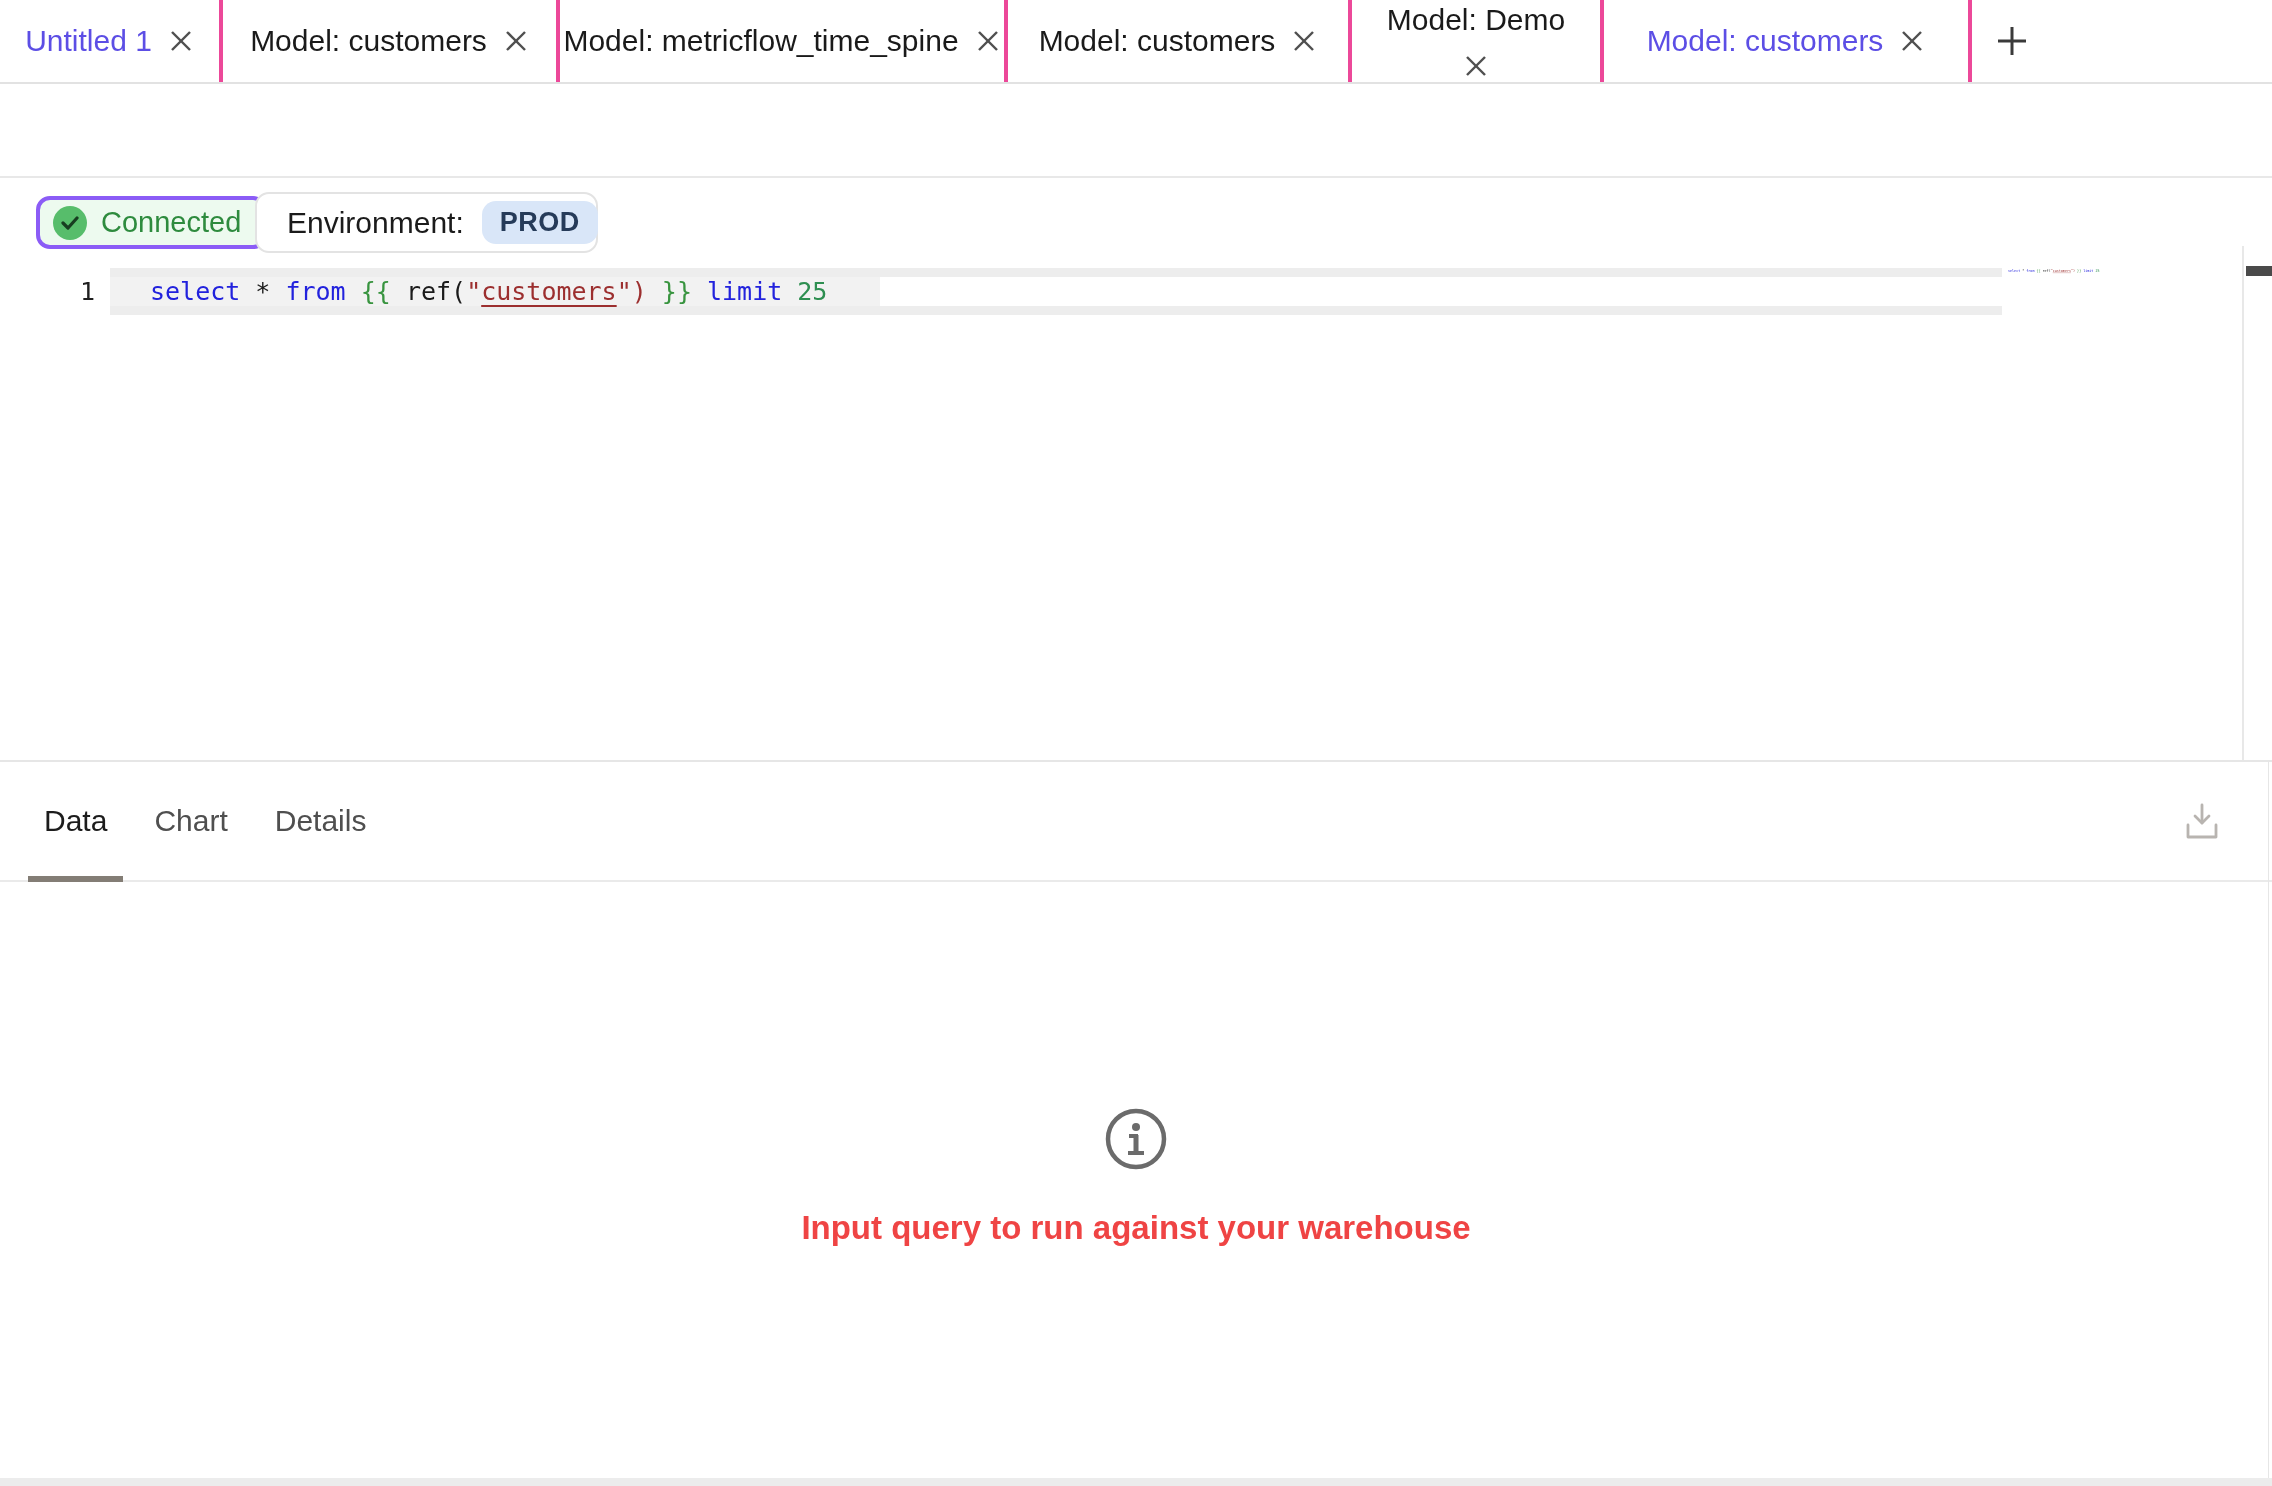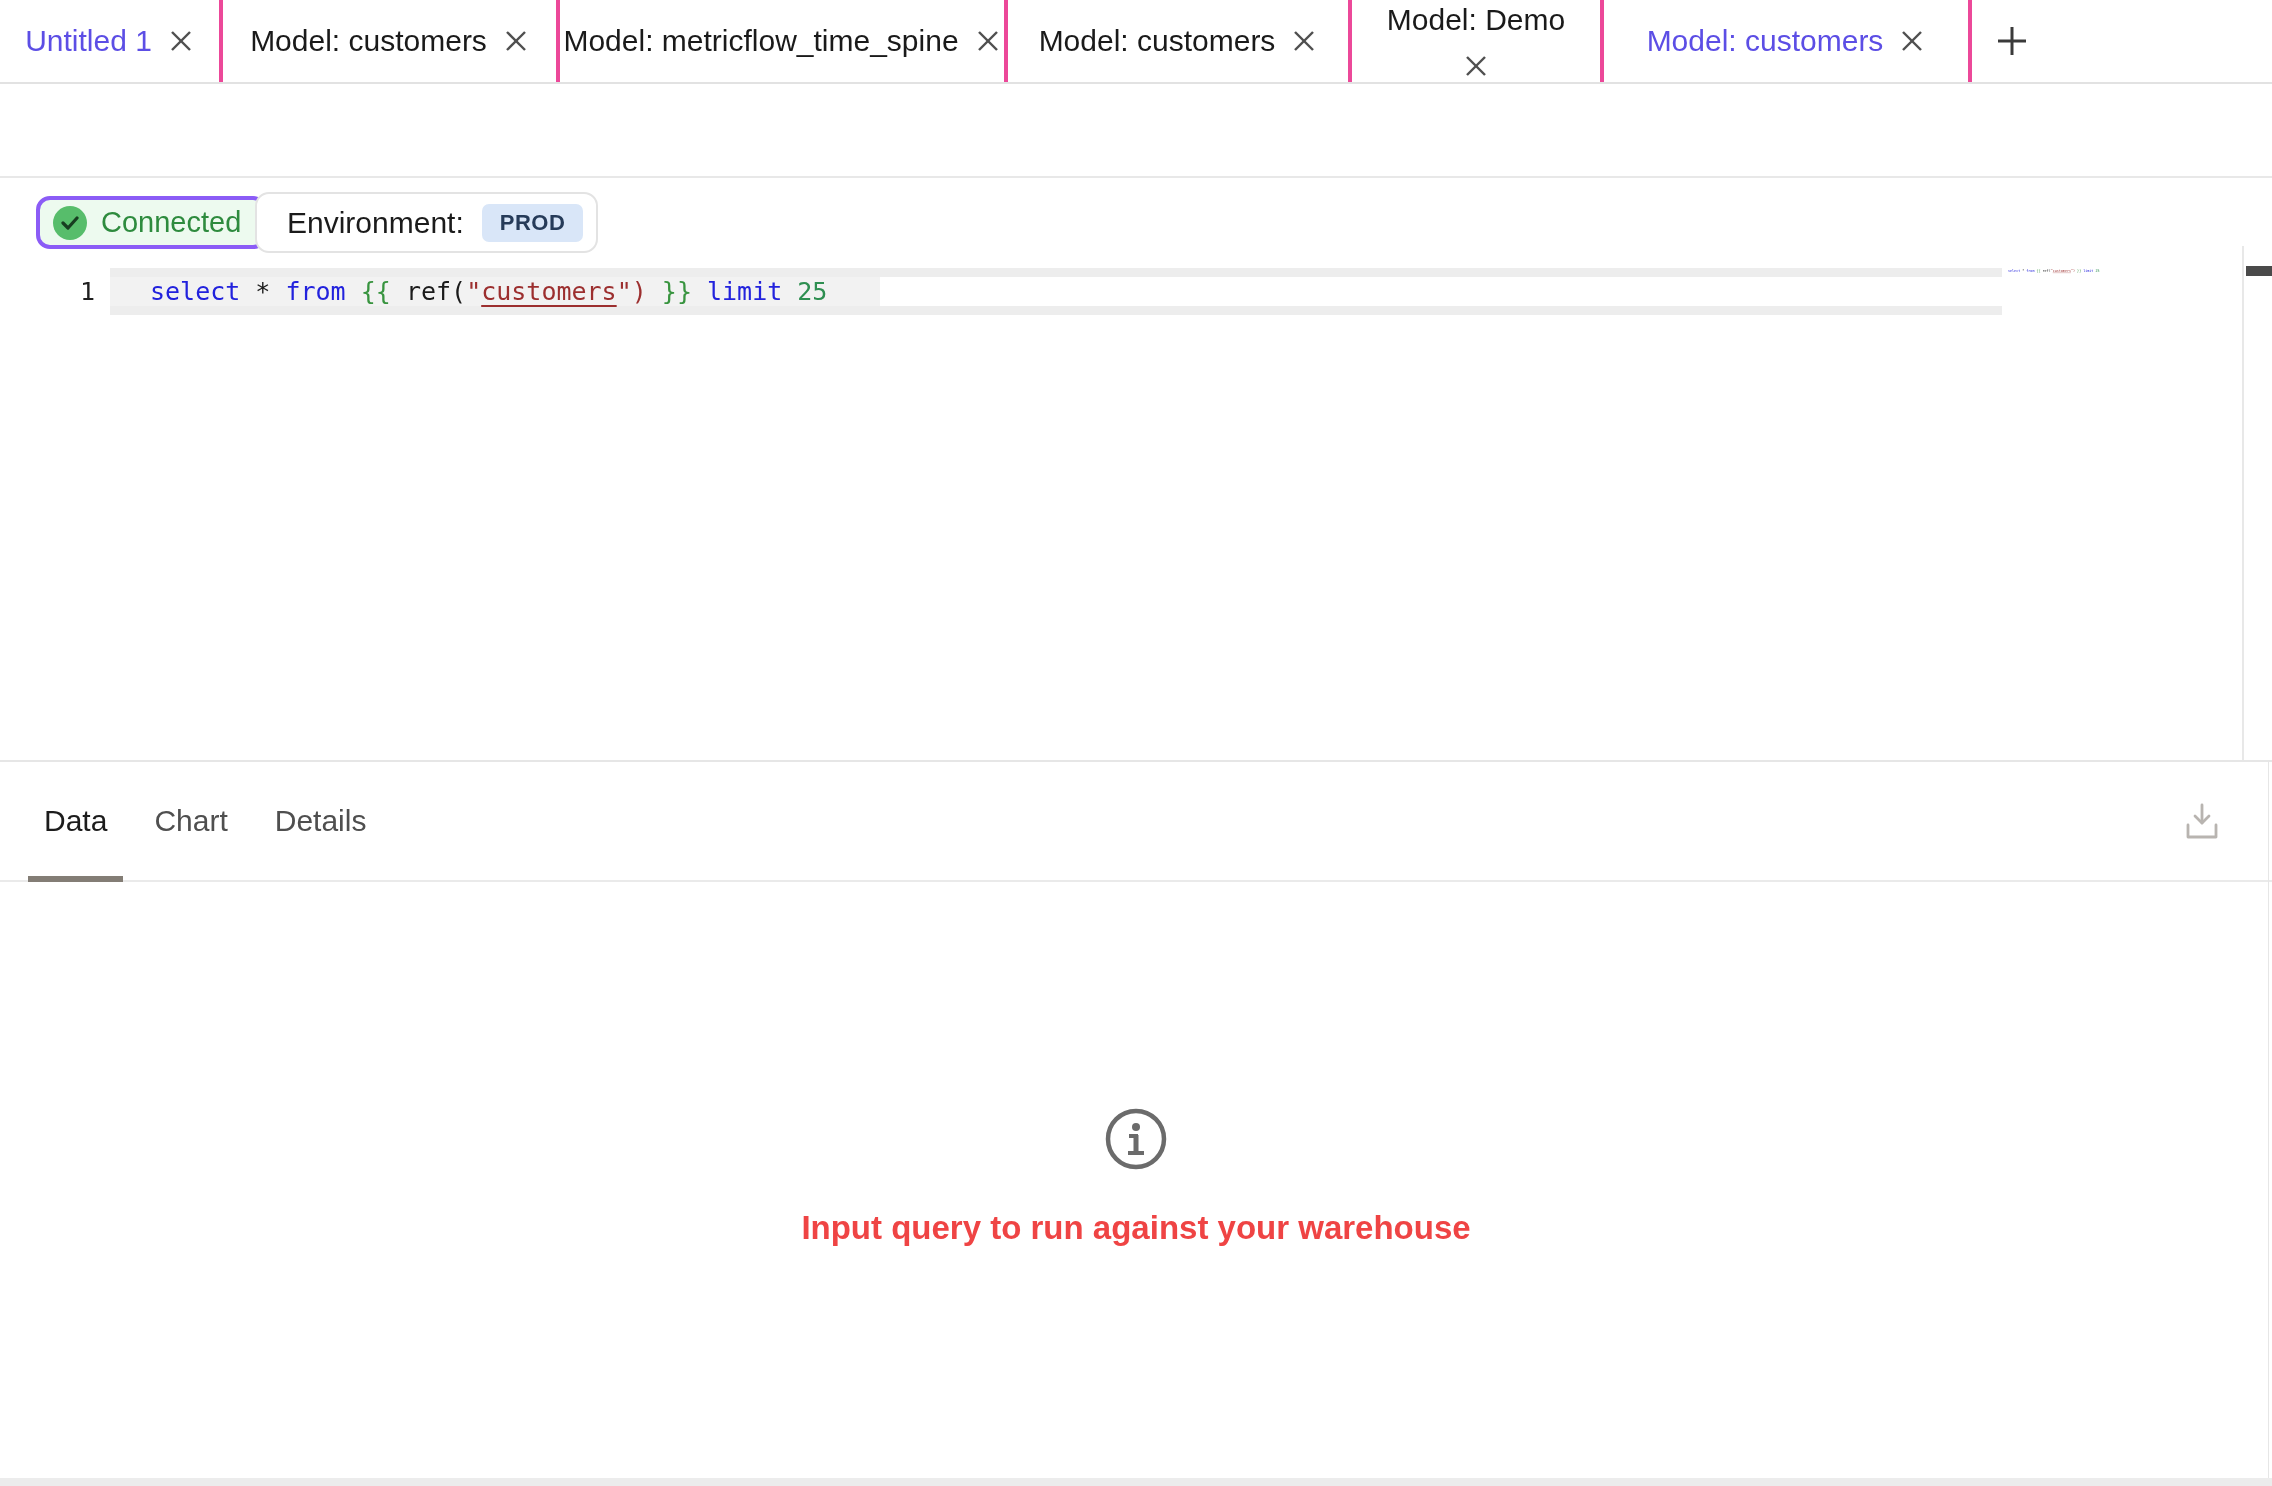--- a/index.html
+++ b/index.html
@@ -48,22 +48,22 @@
                      background: #edfaef; border: 4px solid #8b5cf6; border-radius: 14px; }
   .connected-dot { width: 34px; height: 34px; border-radius: 50%; background: #57bd6b;
                    display: flex; align-items: center; justify-content: center; }
   .connected-dot svg { width: 18px; height: 14px; fill: none; stroke: #173d20; stroke-width: 3.2; stroke-linecap: round; stroke-linejoin: round; }
   .connected-label { font-size: 29px; font-weight: 500; color: #2e8b3e; }
   .env-select { position: absolute; left: 255px; top: 14px; height: 61px; width: 343px;
                 background: #fff; border: 2px solid #e3e3e3; border-radius: 14px;
                 display: flex; align-items: center; gap: 18px; padding: 0 12px 0 30px;
                 font-family: "Liberation Sans", sans-serif; }
   .env-label { font-size: 30px; color: #1b1b1b; }
-  .env-pill { background: #d9e6f8; color: #263b59; font-size: 22px; font-weight: 600;
-              padding: 6px 18px; border-radius: 7px; letter-spacing: 0.5px; }
+  .env-pill { background: #d9e6f8; color: #263b59; font-size: 27px; font-weight: 600;
+              padding: 6px 18px; border-radius: 14px; letter-spacing: 0.5px; }
   .env-select svg { width: 18px; height: 12px; stroke: #1b1b1b; stroke-width: 2.8; fill: none; }
 
   
   .editor { position: absolute; top: 260px; left: 0; right: 0; height: 501px; background: #fff; }
   .active-line-bar { position: absolute; left: 110px; width: 1892px; height: 9px; background: #ededed; }
   .active-line-bar.top { top: 8px; }
   .active-line-bar.bottom { top: 46px; }
   .selection-highlight { position: absolute; left: 110px; top: 17px; width: 770px; height: 29px; background: #f2f2f2; }
   .gutter-number { position: absolute; left: 0; top: 8px; width: 95px; height: 47px; line-height: 47px;
                    text-align: right; font-family: "DejaVu Sans Mono", monospace; font-size: 25px; color: #1f1f1f; }

